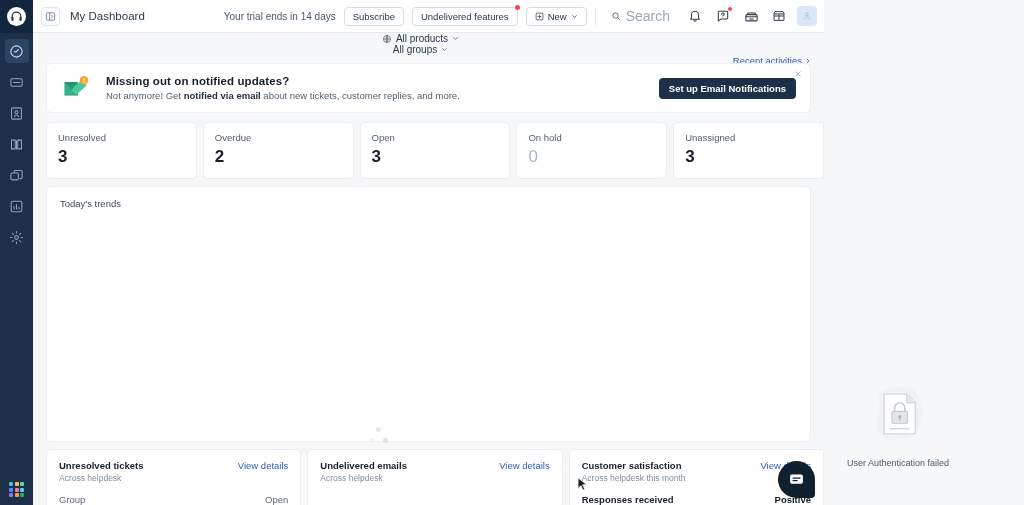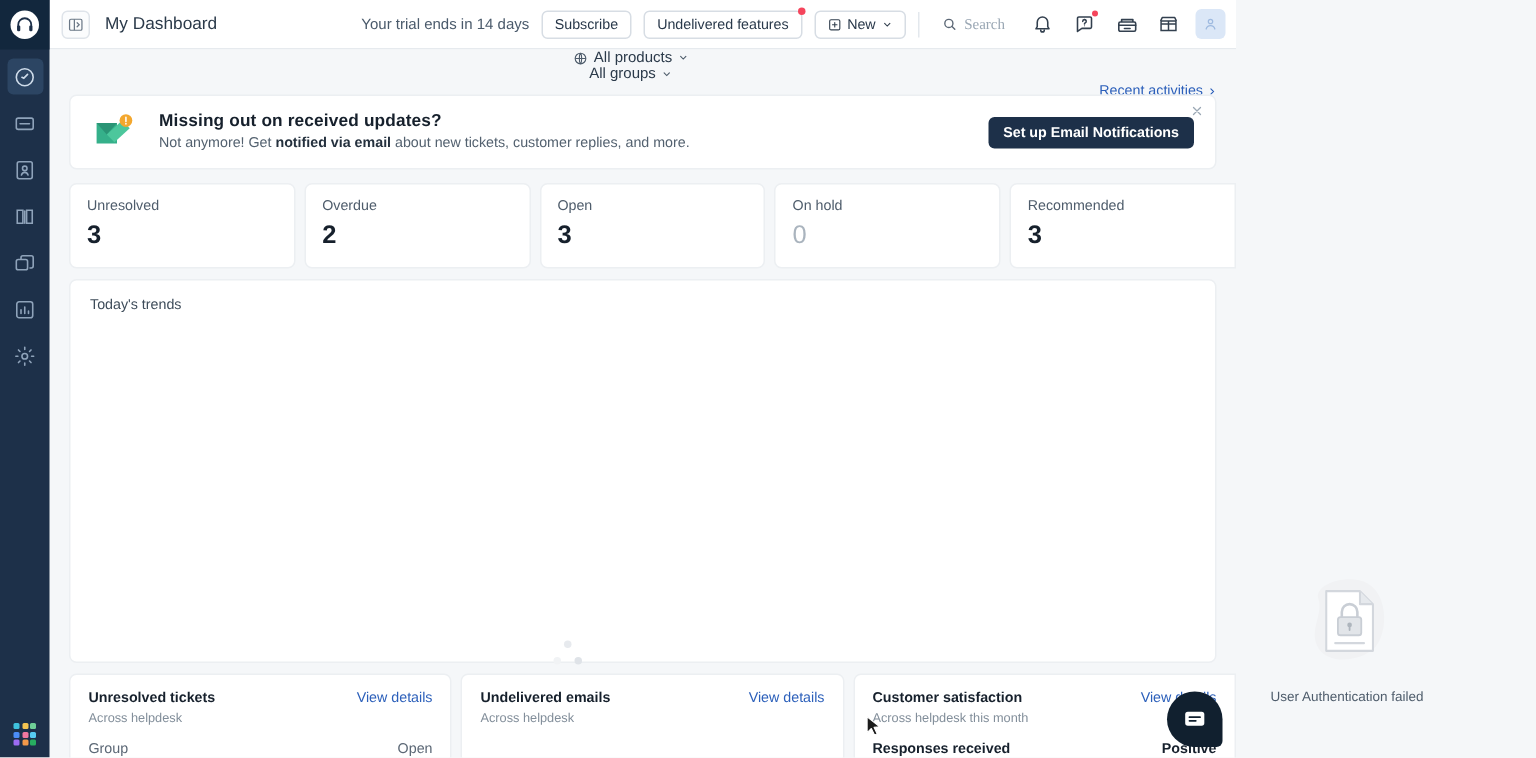--- a/index.html
+++ b/index.html
@@ -64,21 +64,21 @@
     background: #fff; font-size: 9.5px; color: #28384a;
     display: flex; align-items: center; white-space: nowrap; position: relative;
   }
   .hbtn .dot-badge {
     position: absolute; top: -3px; right: -3px; width: 5px; height: 5px;
     border-radius: 50%; background: #f5455c;
   }
   .newbtn { display:flex; align-items:center; gap:4px; }
   .divider-v { width: 1px; height: 17px; background: #e3e8ed; }
   .searchbox { display: flex; align-items: center; gap: 5px; padding: 0 7px; height: 19px; }
-  .searchbox span { font-size: 10px; color: #9aa7b4; font-family: Liberation Serif, serif; }
+  .searchbox span { font-size: 14px; color: #9aa7b4; }
   .icon-btn {
     width: 20px; height: 20px; border-radius: 4px;
     display: flex; align-items: center; justify-content: center;
     color: #33404f; position: relative;
   }
   .icon-btn .red-dot { position: absolute; top: 1px; right: 1px; width: 4px; height: 4px; border-radius: 50%; background: #f5455c; }
   .avatar-btn { width: 20px; height: 20px; border-radius: 4px; background: #dbe7f7; display:flex;align-items:center;justify-content:center; }
 
   
   .filterbar {
@@ -337,21 +337,21 @@
       <div class="banner-illus">
         <svg width="34" height="30" viewBox="0 0 40 34">
           <path d="M4 10 L20 10 L20 26 L4 26 Z" fill="#35b08a"></path>
           <path d="M4 10 L12 19 L20 10 Z" fill="#2a9475"></path>
           <path d="M12 19 L24 8 L30 14 L18 25 Z" fill="#4cc79c"></path>
           <circle cx="27" cy="8" r="5" fill="#f3a72e"></circle>
           <path d="M27 5.5v3.2M27 10.4v.4" stroke="#fff" stroke-width="1.2" stroke-linecap="round"></path>
         </svg>
       </div>
       <div class="banner-text">
-        <h3>Missing out on received updates?</h3>
+        <h3>Missing out on notified updates?</h3>
         <p><span>Not anymore! Get </span><b>notified via email</b><span> about new tickets, customer replies, and more.</span></p>
       </div>
       <div class="banner-cta">
         <span>Set up Email Notifications</span>
       </div>
       <div class="banner-close">
         <svg width="8" height="8" viewBox="0 0 24 24" fill="none" stroke="#9aa7b4" stroke-width="2.6">
           <path d="M5 5l14 14M19 5L5 19" stroke-linecap="round"></path>
         </svg>
       </div>
@@ -368,21 +368,21 @@
       </div>
       <div class="metric-card">
         <div class="metric-label">Open</div>
         <div class="metric-value">3</div>
       </div>
       <div class="metric-card">
         <div class="metric-label">On hold</div>
         <div class="metric-value muted">0</div>
       </div>
       <div class="metric-card last">
-        <div class="metric-label">Recommended</div>
+        <div class="metric-label">Unassigned</div>
         <div class="metric-value">3</div>
       </div>
     </div>
 
     <div class="trends">
       <div class="trends-title">Today's trends</div>
 
       <div class="spinner">
         <i></i>
           <i></i>

